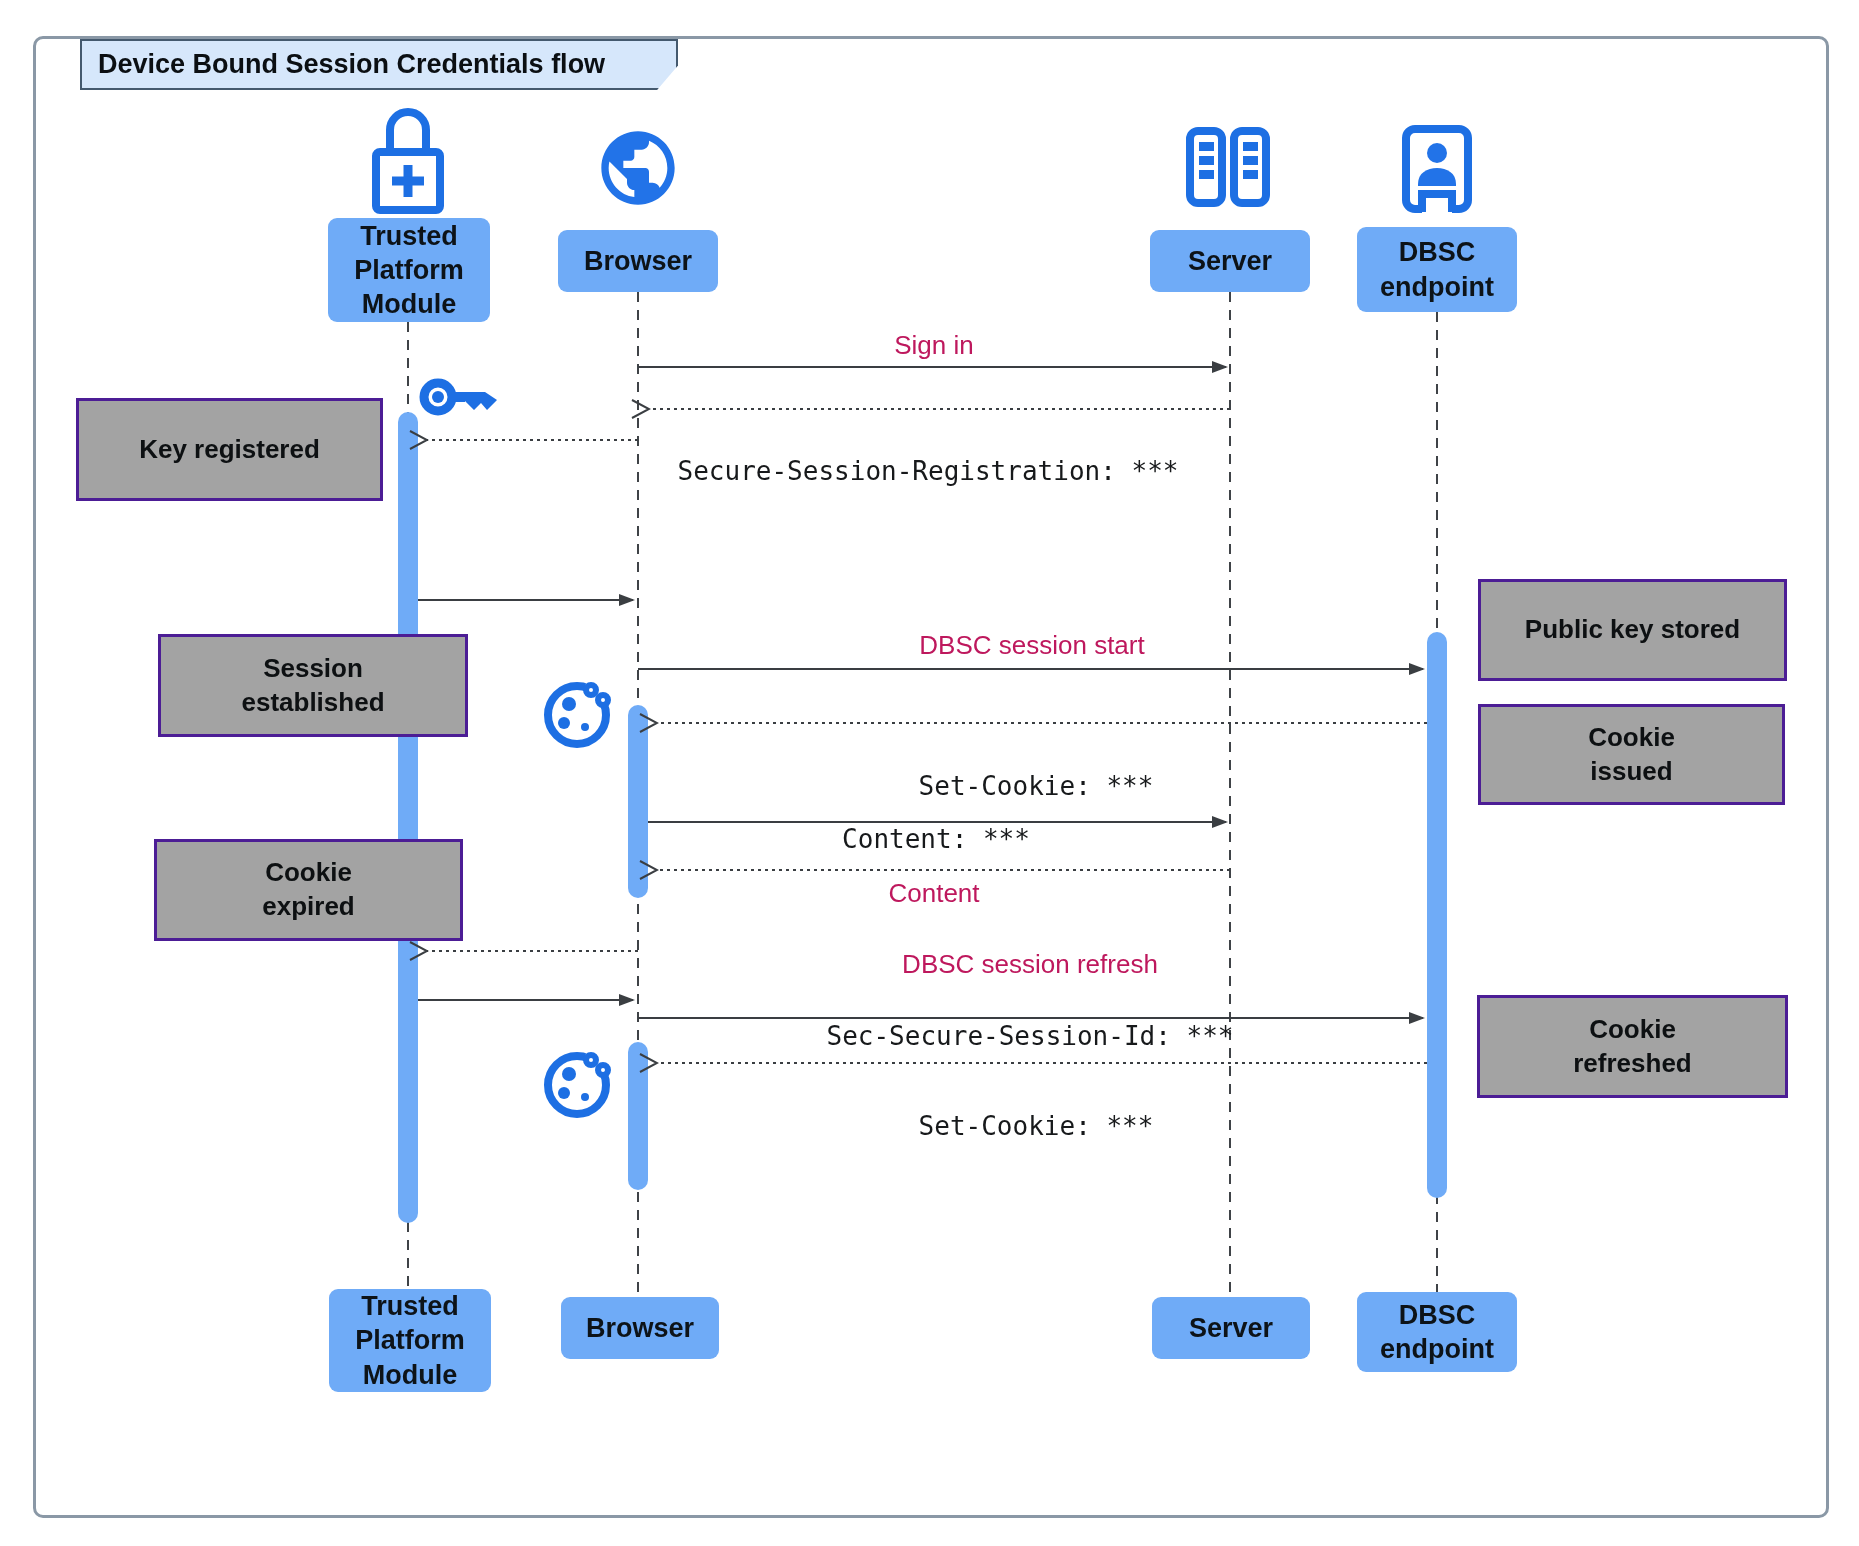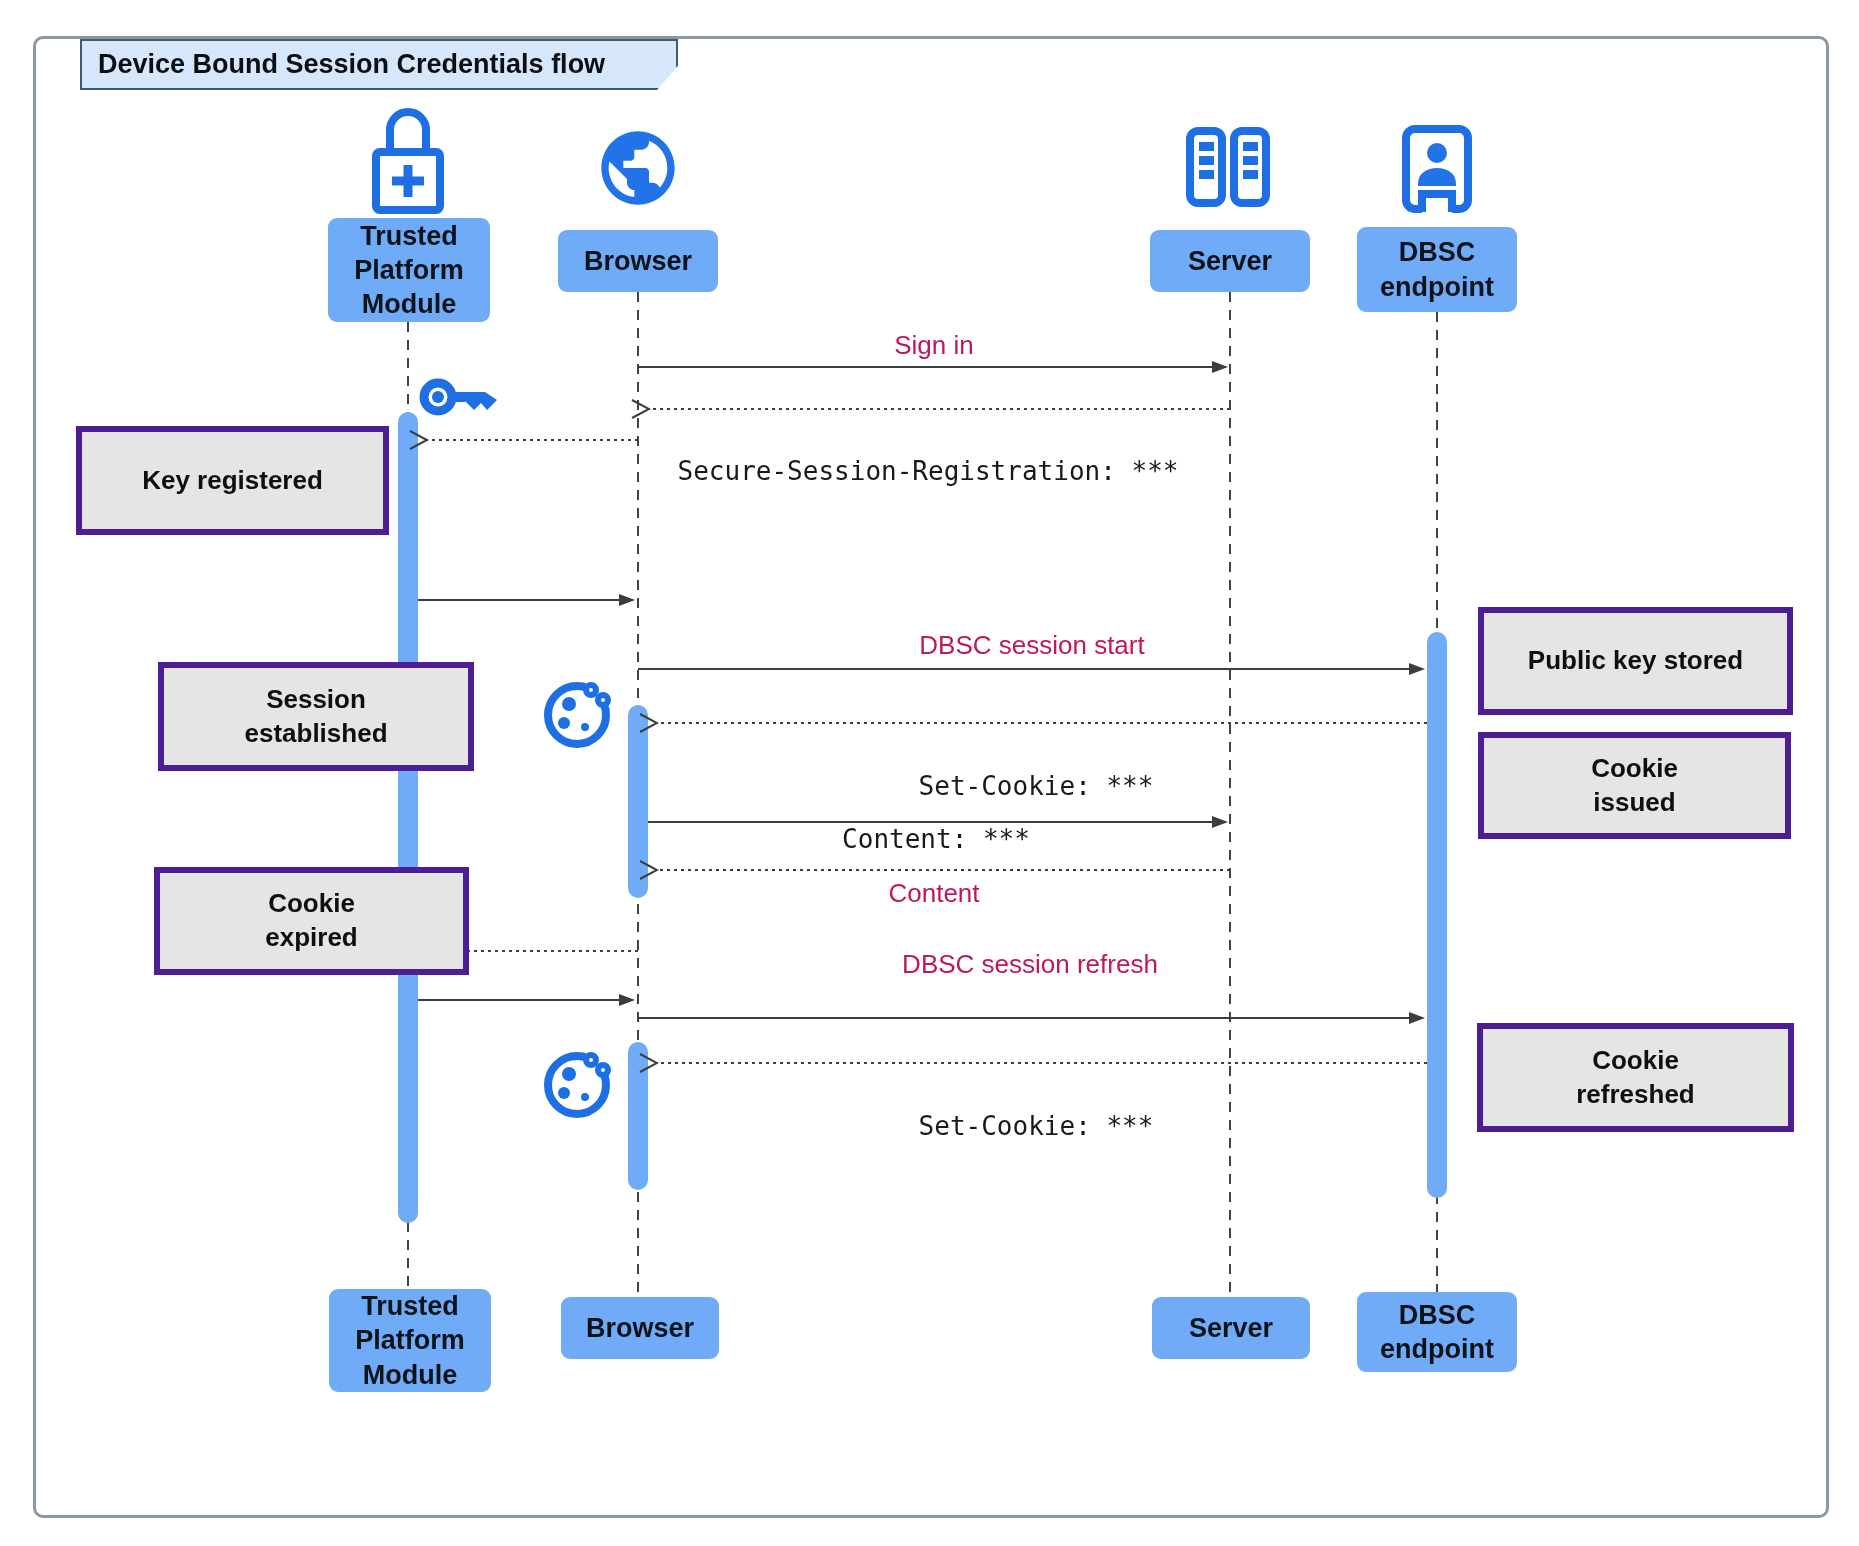--- a/index.html
+++ b/index.html
@@ -9,23 +9,23 @@
          border:3px solid #8a98a6;border-radius:10px;}
   .title-tab{position:absolute;left:36px;top:39px;width:594px;height:47px;
              background:#d6e7fb;border:2px solid #44596e;
              clip-path:polygon(0 0,100% 0,100% 52%,96.5% 100%,0 100%);
              display:flex;align-items:center;margin-left:44px;}
   .title-text{font-size:27px;font-weight:bold;color:#0b0f13;padding-left:16px;white-space:nowrap;}
   svg.overlay{position:absolute;left:0;top:0;}
   .pbox{position:absolute;background:#6fabf7;border-radius:9px;
         display:flex;align-items:center;justify-content:center;text-align:center;
         font-size:27px;font-weight:bold;color:#0d1318;line-height:1.26;white-space:pre-line;}
-  .note{position:absolute;background:#e5e5e5;border:6px solid #4c1d95;
+  .note{position:absolute;background:#a3a3a3;border:3px solid #4c1d95;
         display:flex;align-items:center;justify-content:center;text-align:center;
-        font-size:26px;font-weight:bold;color:#0d1012;line-height:1.3;white-space:pre-line;margin-top:28px;}
+        font-size:26px;font-weight:bold;color:#0d1012;line-height:1.3;white-space:pre-line;}
   .msg{position:absolute;transform:translateX(-50%);white-space:nowrap;
        font-size:26px;color:#be185d;}
   .msg.mono{font-family:"DejaVu Sans Mono","Liberation Mono",monospace;color:#17191b;margin-top:40px;}
   .icon{position:absolute;}
 </style>
 </head>
 <body>
 
 <div class="canvas">
 
@@ -166,15 +166,16 @@
   <div class="note" style="left:1477px;top:995px;width:305px;height:97px">Cookie
 refreshed</div>
 
   <div class="msg" style="left:934px;top:330px">Sign in</div>
   <div class="msg mono" style="left:928px;top:416px">Secure-Session-Registration: ***</div>
   <div class="msg" style="left:1032px;top:630px">DBSC session start</div>
   <div class="msg mono" style="left:1036px;top:731px">Set-Cookie: ***</div>
   <div class="msg mono" style="left:936px;top:784px">Content: ***</div>
   <div class="msg" style="left:934px;top:878px">Content</div>
   <div class="msg" style="left:1030px;top:949px">DBSC session refresh</div>
+  <div class="msg mono" style="left:1030px;top:981px">Sec-Secure-Session-Id: ***</div>
   <div class="msg mono" style="left:1036px;top:1071px">Set-Cookie: ***</div>
 
 </div>
 
 </body></html>

